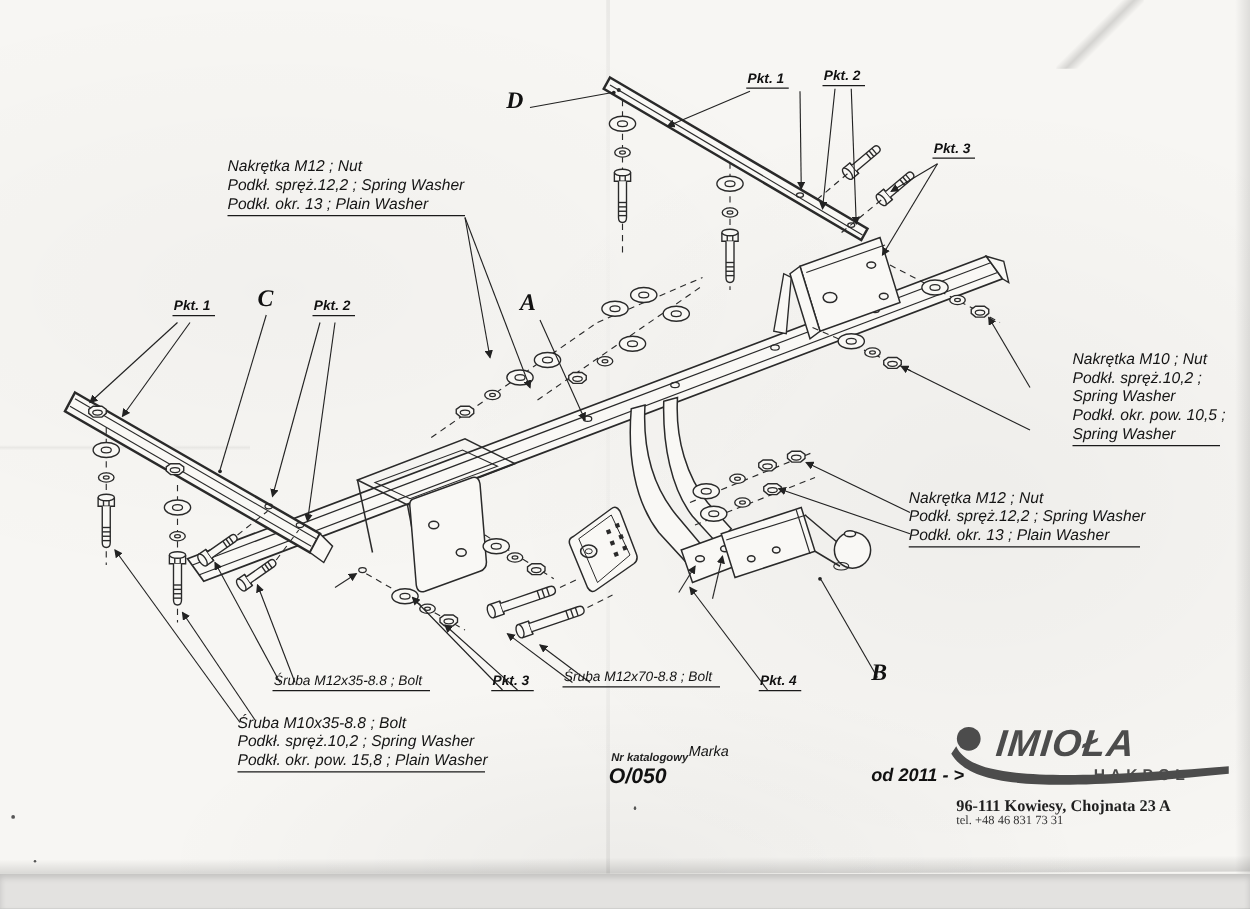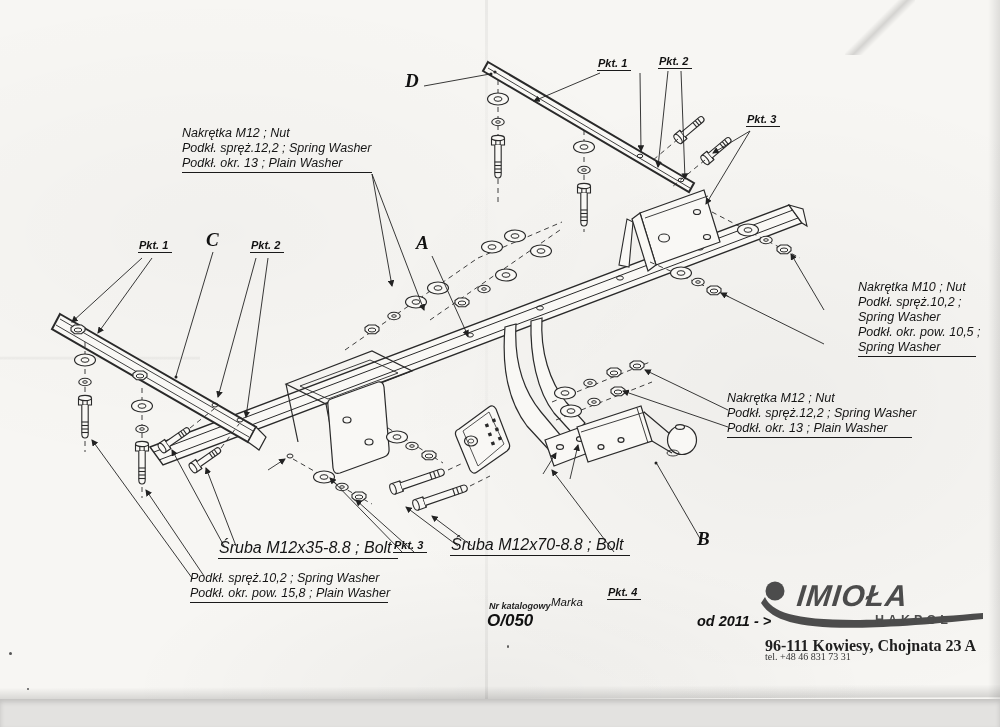--- a/index.html
+++ b/index.html
@@ -26,34 +26,34 @@
     background:#e3e2e0;box-shadow:inset 0 3px 5px rgba(0,0,0,.15);}
   .speck{position:absolute;background:#555;border-radius:50%;}
   .diagram-svg{position:absolute;left:0;top:0;z-index:1;}
   .lbl{position:absolute;z-index:2;white-space:nowrap;}
   .pkt{font-weight:bold;font-style:italic;font-size:11px;color:#111;
     border-bottom:1.7px solid #1a1a1a;padding:0 4px 1px 1px;}
   .letter{font-style:italic;font-weight:bold;font-size:19px;color:#111;
     font-family:"Liberation Serif",serif;}
   .note{font-style:italic;font-size:12.5px;line-height:15px;color:#151515;}
   .note.u{border-bottom:1.6px solid #1a1a1a;padding-bottom:1px;}
-  .boltlbl{font-style:italic;font-size:16px;color:#151515;
+  .boltlbl{font-style:italic;font-size:11px;color:#151515;
     border-bottom:1.6px solid #1a1a1a;padding:0 6px 1px 1px;}
   .tb-label-sm{font-style:italic;font-weight:bold;font-size:9px;color:#222;text-align:center;}
   .tb-label{font-style:italic;font-weight:normal;font-size:11.5px;color:#111;}
   .tb-value-big{font-style:italic;font-weight:bold;font-size:17px;color:#111;}
   .tb-value{font-style:italic;font-weight:bold;font-size:15px;color:#111;}
   .tb-year{font-style:italic;font-weight:bold;font-size:14.5px;color:#111;}
   .logo-wrap{position:absolute;left:757px;top:579px;width:238px;height:95px;z-index:2;}
   .logo-brand{position:absolute;left:40px;top:0px;font-size:30px;font-weight:bold;font-style:italic;
     letter-spacing:1px;color:#4c4c4c;transform:skewX(-6deg);}
   .logo-div{position:absolute;left:118px;top:34px;font-size:12.5px;font-weight:bold;
     letter-spacing:4px;color:#4c4c4c;}
   .logo-addr{position:absolute;left:8px;top:58px;font-family:"Liberation Serif",serif;
-    font-weight:bold;font-size:16px;color:#1f1f1f;}
+    font-weight:bold;font-size:13px;color:#1f1f1f;}
   .logo-tel{position:absolute;left:8px;top:72px;font-family:"Liberation Serif",serif;
     font-size:10px;color:#333;}
 </style>
 </head>
 <body>
 
 <div class="stage">
 
   <div class="fold"></div>
   <div class="crease-tr"></div>
@@ -343,24 +343,25 @@
 
   <div class="lbl note u" style="left:727px;top:391px;width:185px;">
     <div>Nakrętka  M12 ; Nut</div>
     <div>Podkł. spręż.12,2 ; Spring Washer</div>
     <div>Podkł. okr. 13 ; Plain Washer</div>
   </div>
 
   <div class="lbl boltlbl" style="left:218px;top:539px;">Śruba M12x35-8.8 ;  Bolt</div>
   <div class="lbl pkt" style="left:393px;top:539px;">Pkt. 3</div>
   <div class="lbl boltlbl" style="left:450px;top:536px;">Śruba M12x70-8.8 ;  Bolt</div>
-  <div class="lbl pkt" style="left:607px;top:539px;margin-top:47px;">Pkt. 4</div>
+  <div class="lbl pkt" style="left:607px;top:539px;">Pkt. 4</div>
   <div class="lbl letter" style="left:697px;top:528px;">B</div>
 
   <div class="lbl note u" style="left:190px;top:571px;width:198px;">
+    <div>Śruba M10x35-8.8 ;  Bolt</div>
     <div>Podkł. spręż.10,2 ; Spring Washer</div>
     <div>Podkł. okr. pow. 15,8 ; Plain Washer</div>
   </div>
 
   <div class="lbl tb-label-sm" style="left:489px;top:601px;">Nr katalogowy</div>
   <div class="lbl tb-value-big" style="left:487px;top:611px;">O/050</div>
   <div class="lbl tb-label" style="left:551px;top:596px;">Marka</div>
   <div class="lbl tb-year" style="left:697px;top:613px;">od 2011 - &gt;</div>
 
   <div class="logo-wrap">

